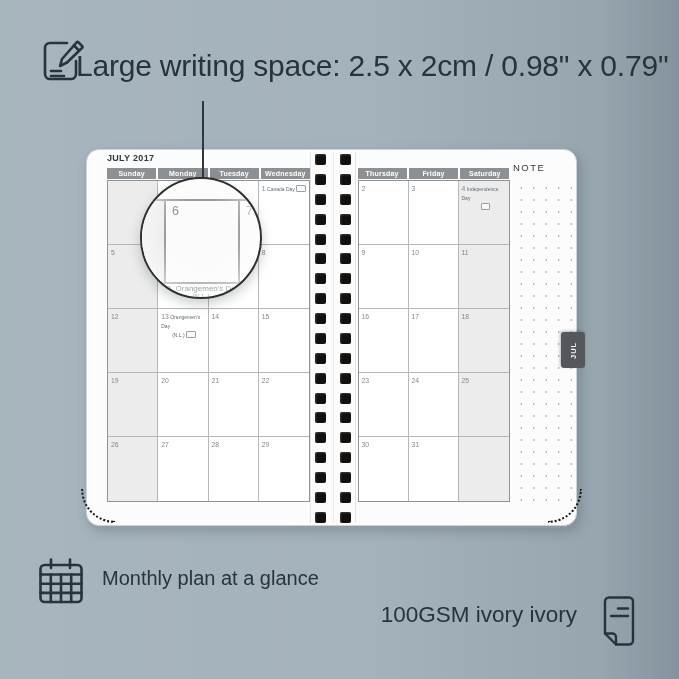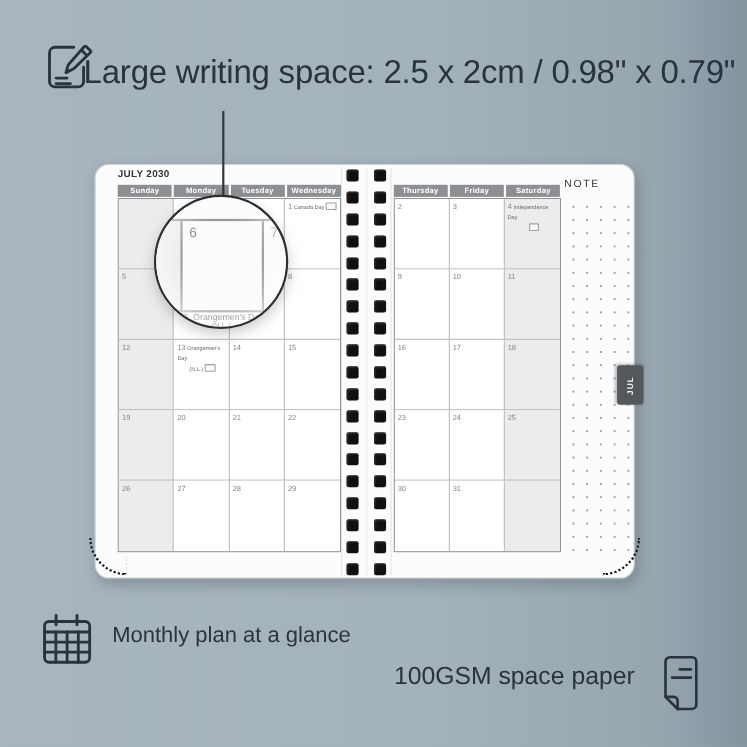--- a/index.html
+++ b/index.html
@@ -133,21 +133,21 @@
       <div class="sq"></div>
       <div class="sq"></div>
       <div class="sq"></div>
       <div class="sq"></div>
       <div class="sq"></div>
       <div class="sq"></div>
       <div class="sq"></div>
       <div class="sq"></div>
     </div>
 
-  <div class="month-title">JULY 2030</div>
+  <div class="month-title">JULY 2017</div>
   <div class="cal" id="cal-left" style="--cols:4;left:20px;width:203px">
     <div class="cal-head">
         <div class="hcell">Sunday</div>
         <div class="hcell">Monday</div>
         <div class="hcell">Tuesday</div>
         <div class="hcell">Wednesday</div>
       </div>
     <div class="cal-body">
         <div class="cell shaded"></div>
         <div class="cell"></div>
@@ -232,21 +232,21 @@
           <path d="M25,18.5 V46"></path>
           <path d="M35.2,18.5 V46"></path>
         <path d="M4.5,27.7 H45.5"></path>
           <path d="M4.5,36.9 H45.5"></path>
       </g>
     </svg>
   </span>
   <span class="txt">Monthly plan at a glance</span>
 </div>
 
-<div class="paper-note">100GSM space paper</div>
+<div class="paper-note">100GSM ivory ivory</div>
 <div class="paper-icon">
   <svg viewBox="0 0 40 52" width="40" height="52">
     <g fill="none" stroke="#28343d" stroke-width="2.4" stroke-linecap="round" stroke-linejoin="round">
       <path d="M30,2.5 H10 a4,4 0 0 0 -4,4 V38.5 L17,49.5 h13 a4,4 0 0 0 4,-4 V6.5 a4,4 0 0 0 -4,-4 z"></path>
       <path d="M6,38.5 h7.5 a3.5,3.5 0 0 1 3.5,3.5 v7.5"></path>
       <path d="M19,13.5 h10"></path>
       <path d="M12,21 h17"></path>
     </g>
   </svg>
 </div>

